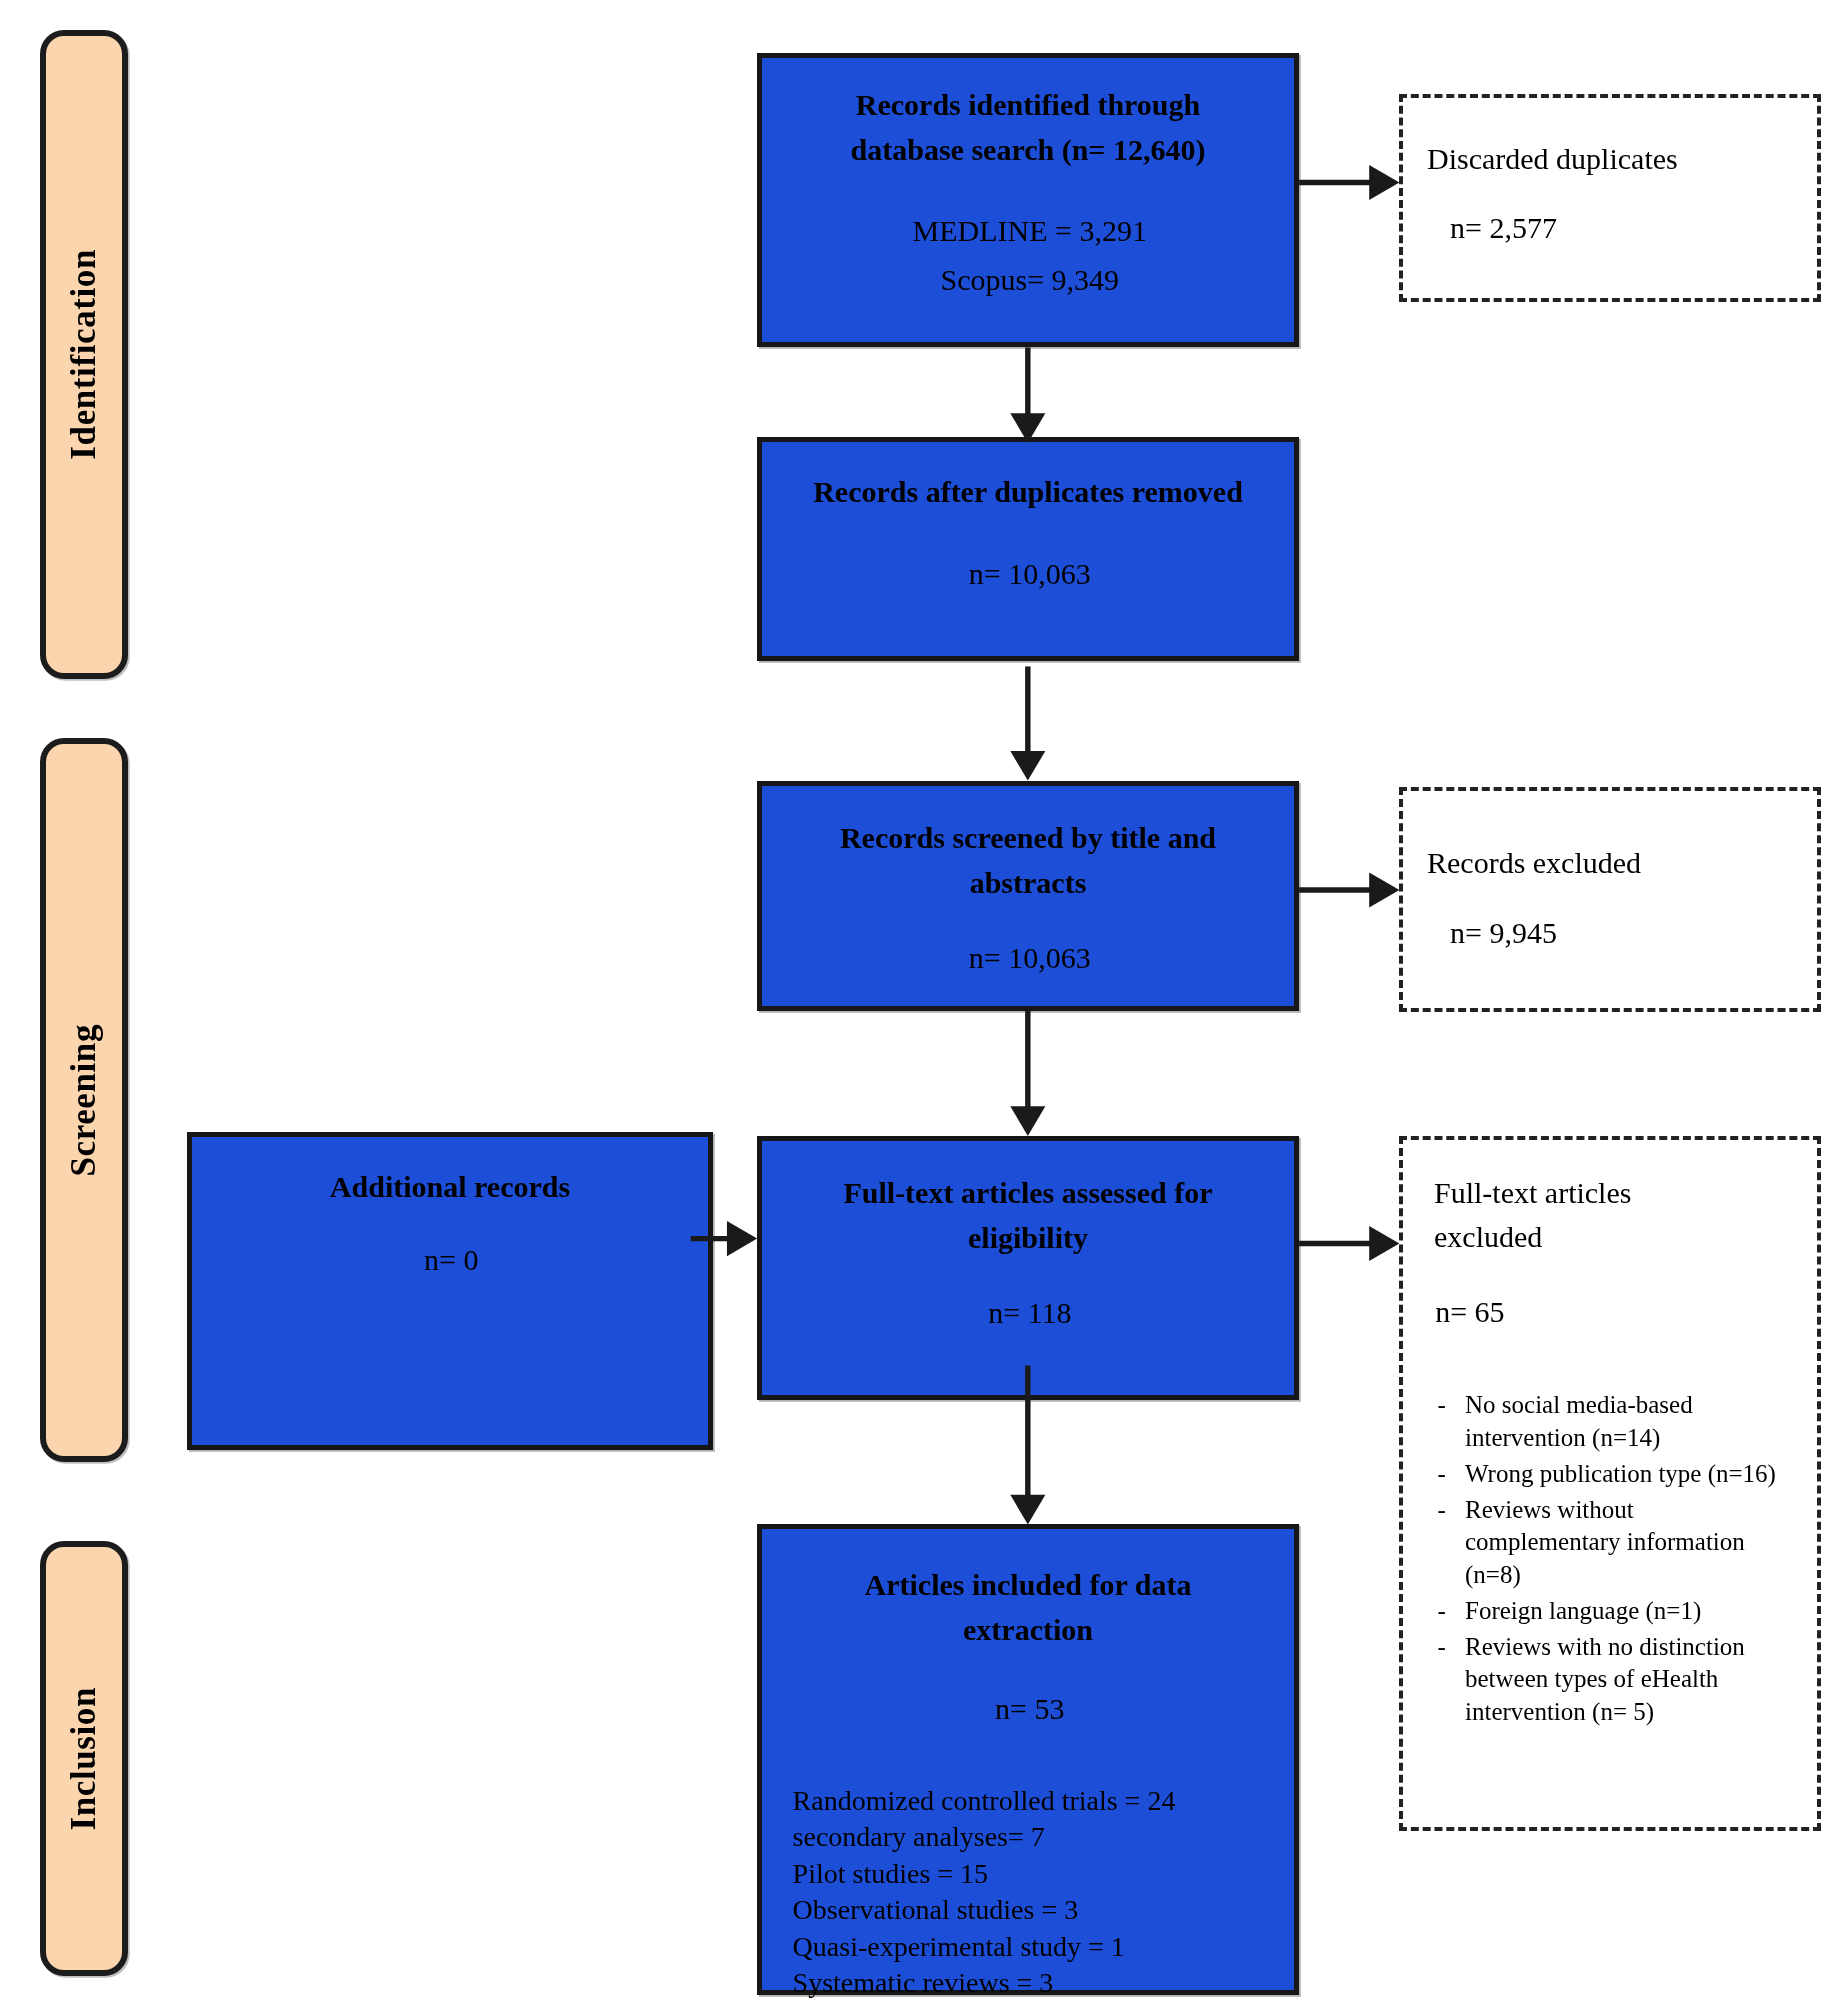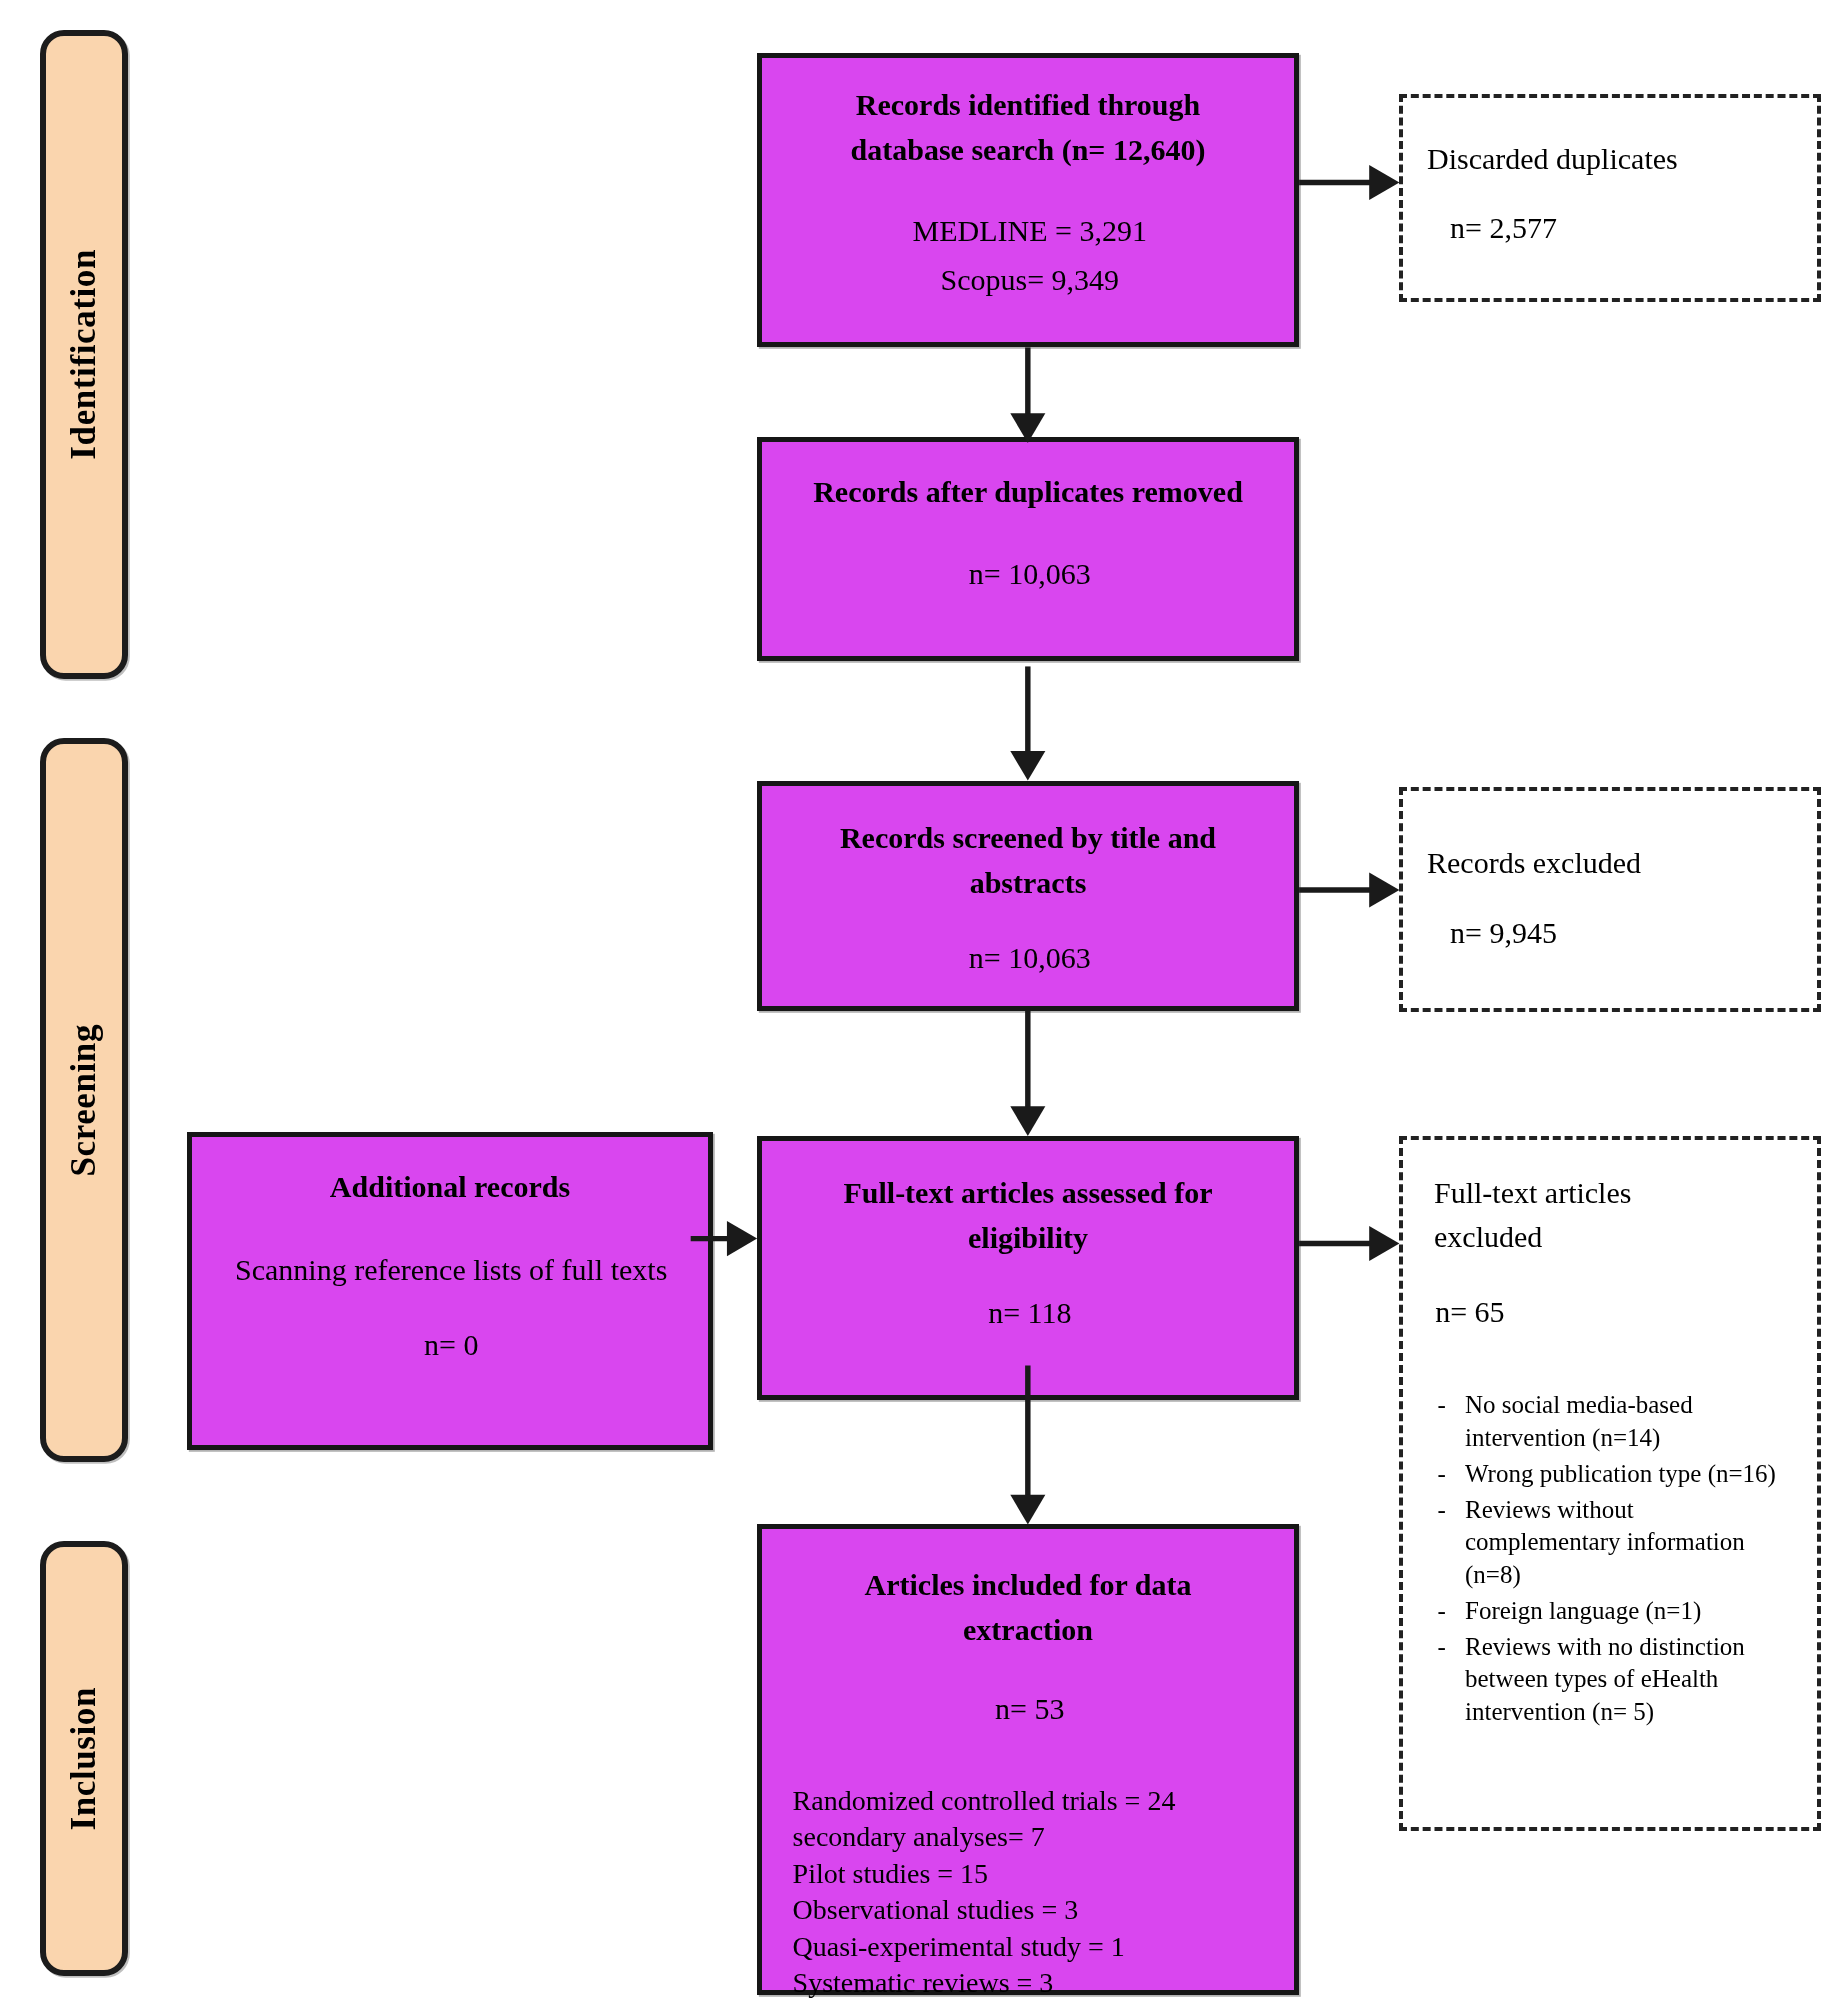--- a/index.html
+++ b/index.html
@@ -8,21 +8,21 @@
     position:absolute;left:40px;width:88px;
     background:#FAD5AE;border:6px solid #1c1c1c;border-radius:24px;
     display:flex;align-items:center;justify-content:center;
     box-sizing:border-box;box-shadow:1.8px 1.8px 0 rgba(0,0,0,0.25);
   }
   .stage .vlabel{
     writing-mode:vertical-rl;transform:rotate(180deg);
     font-weight:bold;font-size:35px;letter-spacing:0.6px;white-space:nowrap;
   }
   .flowbox{
-    position:absolute;background:#d946ef;border:5.4px solid #161616;
+    position:absolute;background:#1d4ed8;border:5.4px solid #161616;
     box-sizing:border-box;box-shadow:1.8px 1.8px 0 rgba(0,0,0,0.3);
   }
   .dashbox{
     position:absolute;background:#fff;border:4.2px dashed #222;
     box-sizing:border-box;
   }
   .boxtitle{
     font-weight:bold;font-size:30px;line-height:1.5;text-align:center;
     margin:0 auto;
   }
@@ -66,21 +66,20 @@
   <div class="bodyline" style="margin:29px 0 0 3.6px;">n= 10,063</div>
 </div>
 
 <div class="flowbox" style="left:757px;top:1136px;width:542px;height:264px;padding:29px 27px 0 27px;">
   <div class="boxtitle" style="max-width:435px;">Full-text articles assessed for eligibility</div>
   <div class="bodyline" style="margin:29px 0 0 3.6px;">n= 118</div>
 </div>
 
 <div class="flowbox" style="left:187px;top:1132px;width:526px;height:318px;padding:27px 21px 0 21px;font-family:Liberation Serif, serif;">
   <div class="boxtitle" style="max-width:423px;">Additional records</div>
-  <div class="bodyline" style="margin:37px 0 0 2.4px;">Scanning reference lists of full texts</div>
   <div class="bodyline" style="margin:27px 0 0 2.4px;">n= 0</div>
 </div>
 
 <div class="flowbox" style="left:757px;top:1524px;width:542px;height:471px;padding:33px 27px 0 27px;">
   <div class="boxtitle" style="max-width:393px;">Articles included for data extraction</div>
   <div class="bodyline" style="margin:33px 0 0 3.6px;">n= 53</div>
   <ul class="plainlist breakdown" style="margin:50px 0 0 3.6px;">
     <li>Randomized controlled trials = 24</li>
     <li>secondary analyses= 7</li>
     <li>Pilot studies = 15</li>

